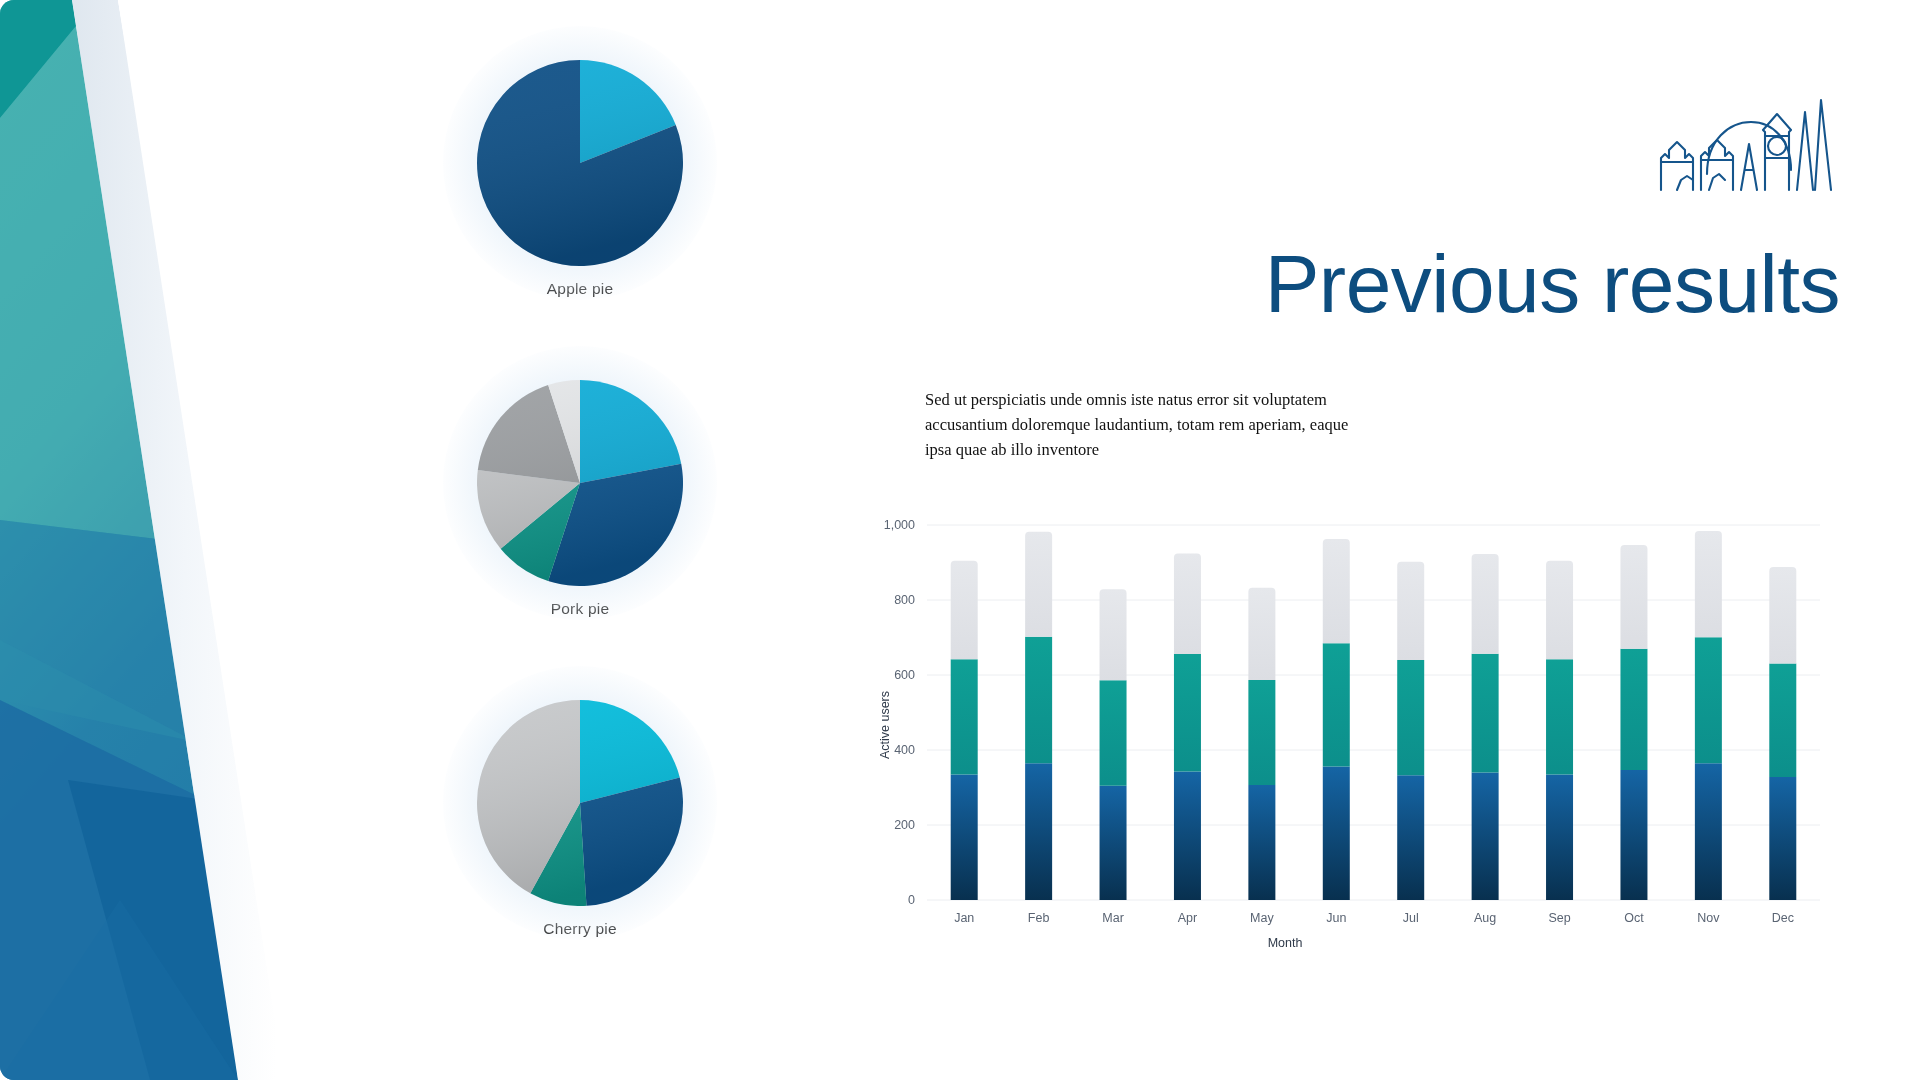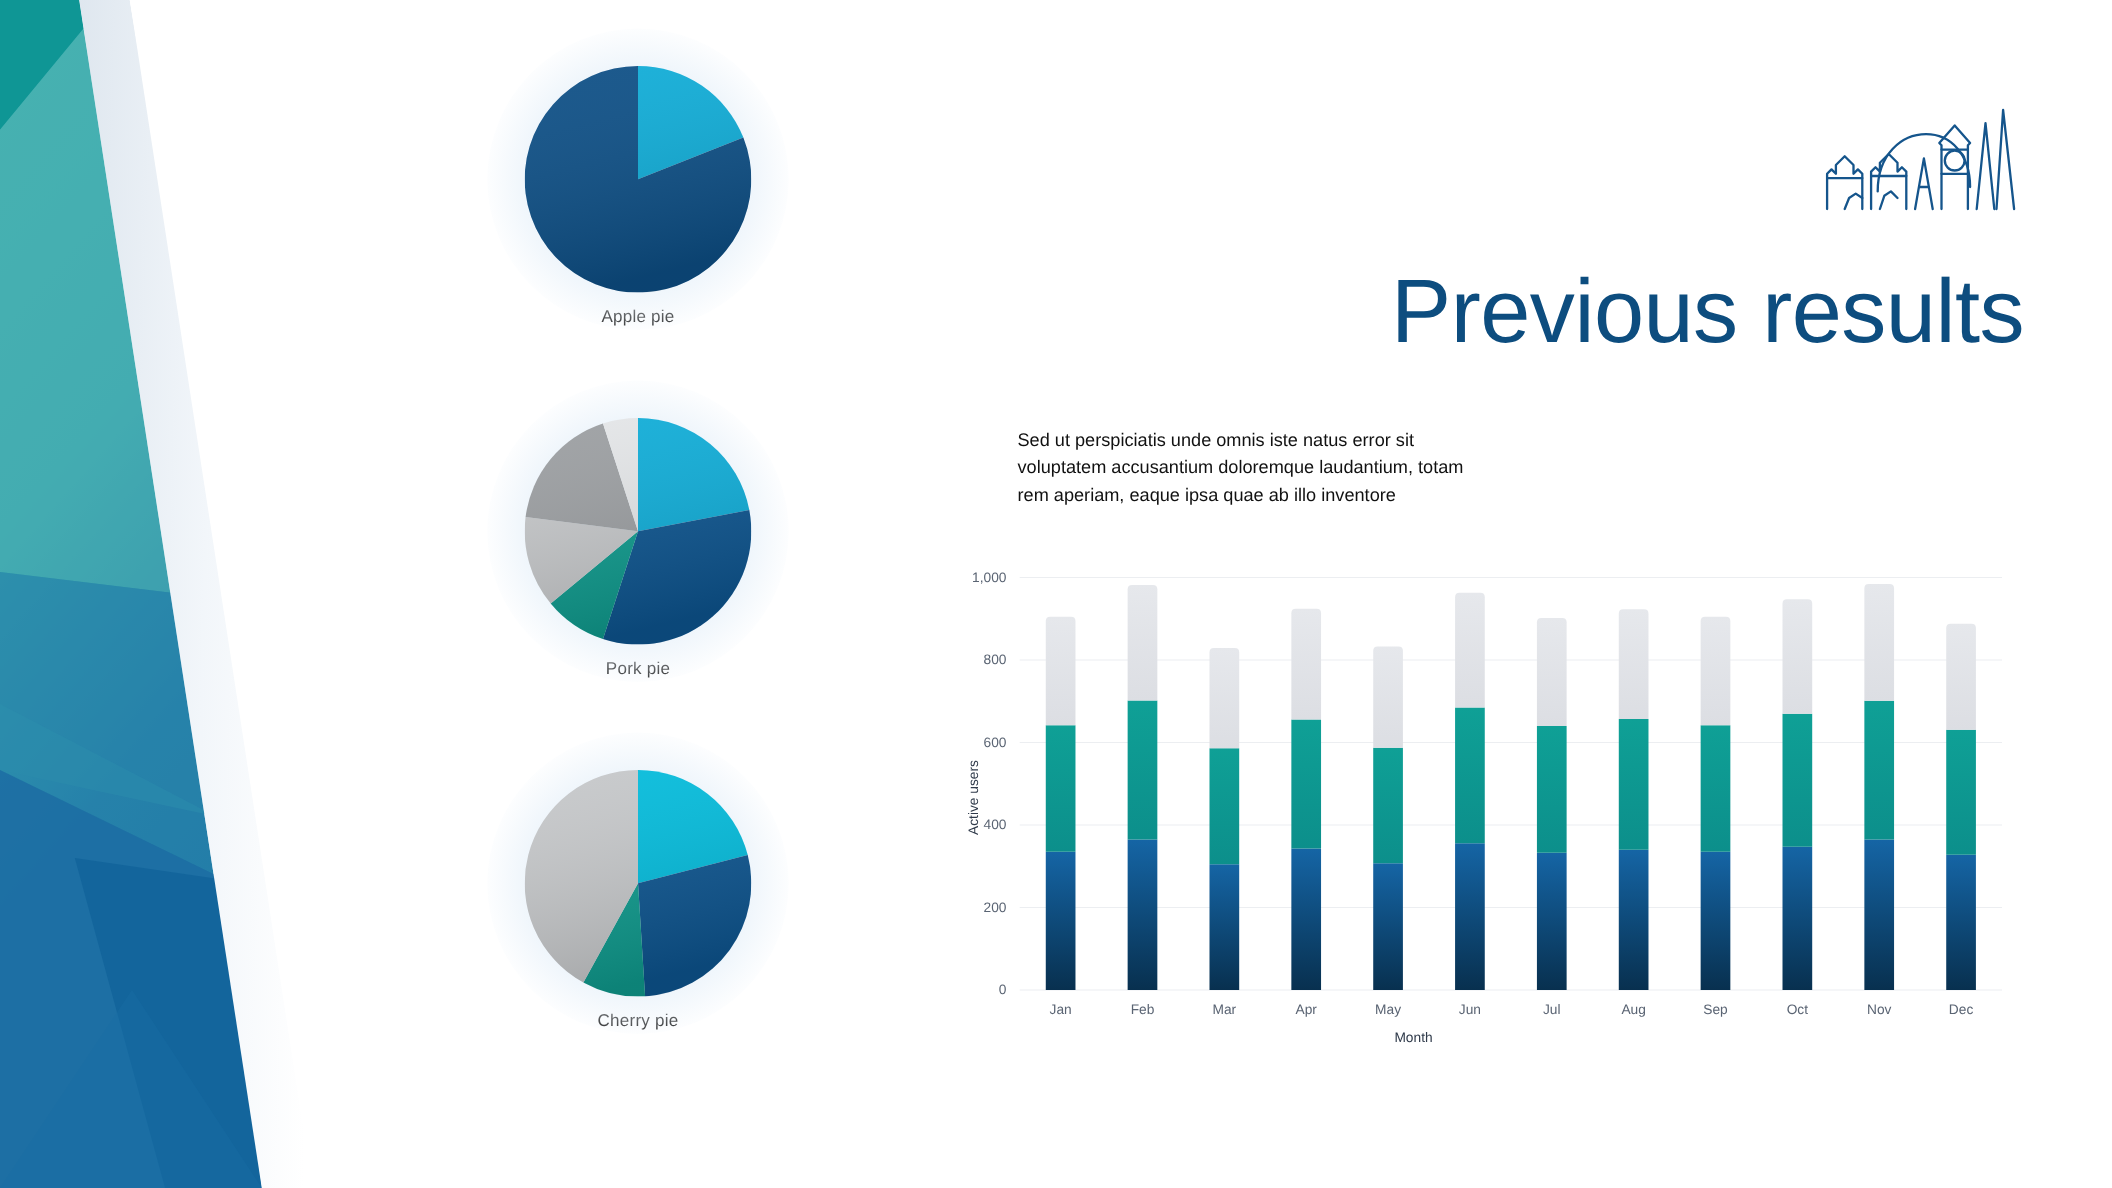--- a/index.html
+++ b/index.html
@@ -2,21 +2,21 @@
 <html><head>
 <meta charset="utf-8">
 <title>Previous results</title>
 <style>
   html,body{margin:0;padding:0;}
   body{
     width:1920px;height:1080px;overflow:hidden;background:#ffffff;
     font-family:"Liberation Sans","DejaVu Sans",sans-serif;
     -webkit-font-smoothing:antialiased;
   }
-  .slide{position:relative;width:1920px;height:1080px;background:#fff;overflow:hidden;}
+  .slide{position:relative;width:1920px;height:1080px;background:#fff;overflow:hidden;border-radius:14px;}
 
   
   .deco{position:absolute;left:0;top:0;width:300px;height:1080px;}
   .deco svg{display:block;}
 
   
   .pie-col{position:absolute;left:430px;top:60px;width:300px;height:1000px;}
   .pie-block{position:relative;width:300px;height:320px;}
   .pie-wrap{position:relative;width:206px;height:206px;margin:0 auto;}
   .pie-glow{
@@ -28,21 +28,21 @@
     text-align:center;font-size:15.5px;color:#1c1c1c;margin-top:14px;letter-spacing:.2px;
   }
 
   
   .logo{position:absolute;left:1655px;top:92px;width:180px;height:100px;}
   .title{
     position:absolute;left:1180px;top:243px;width:660px;
     text-align:right;font-size:82px;line-height:1;color:#0d4d7f;
     letter-spacing:-.5px;font-weight:400;white-space:nowrap;
   }
-  .body-cols{position:absolute;left:925px;top:388px;width:900px;display:flex;gap:40px;}
+  .body-cols{position:absolute;left:925px;top:388px;width:900px;display:flex;gap:40px;font-family:Liberation Serif, serif;}
   .body-col{width:430px;font-size:16.5px;line-height:1.5;color:#111;}
 
   
   .chart{position:absolute;left:865px;top:515px;width:960px;height:440px;}
   .chart svg{display:block;overflow:visible;}
   .ax-txt{font-family:"Liberation Sans","DejaVu Sans",sans-serif;font-size:12.5px;fill:#5a6473;}
   .ax-title{font-family:"Liberation Sans","DejaVu Sans",sans-serif;font-size:12.5px;fill:#2f3a4a;}
   .grid{stroke:#eceef1;stroke-width:1;}
 </style>
 </head>

